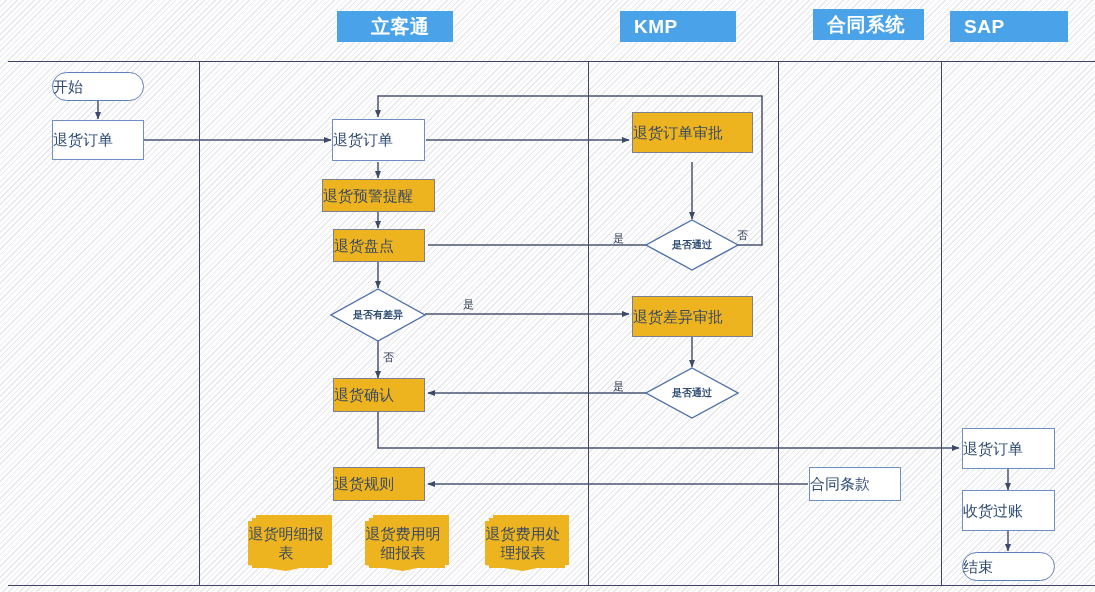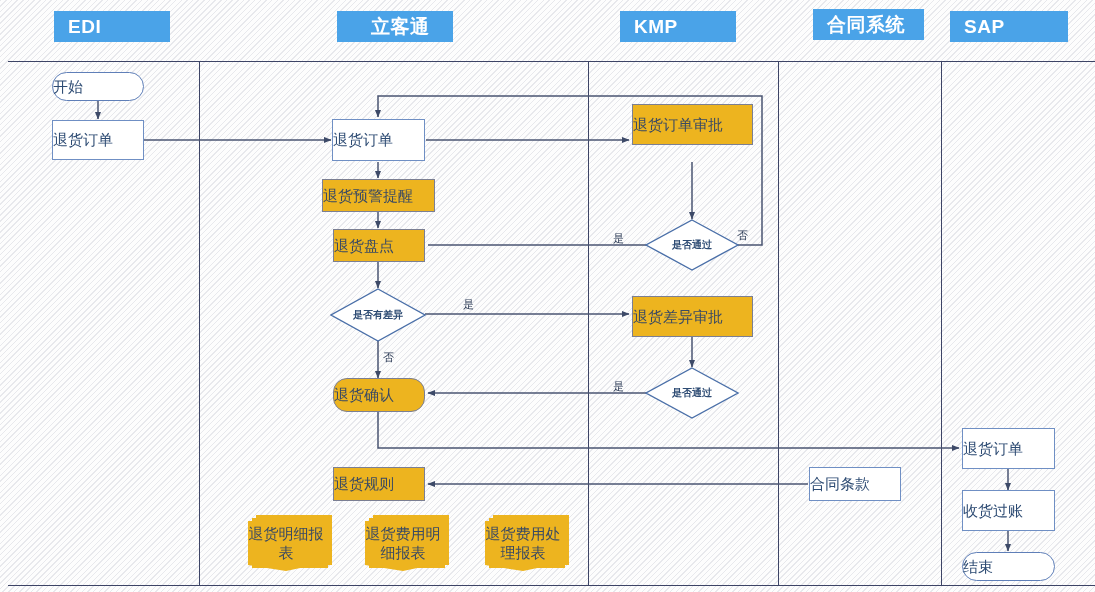--- a/index.html
+++ b/index.html
@@ -101,23 +101,20 @@
     position:absolute;font-size:11px;color:#2b3a55;
     background:transparent;
   }
   #edges{position:absolute;left:0;top:0;width:1095px;height:592px;pointer-events:none;}
 </style>
 </head>
 <body>
 
 <div id="stage">
 
-  <div class="lane-header" style="left:54px;top:11px;width:116px;height:31px;">
-    <span>EDI</span>
-  </div>
   <div class="lane-header" style="left:337px;top:11px;width:116px;height:31px;padding-left:34px;">
     <span>立客通</span>
   </div>
   <div class="lane-header" style="left:620px;top:11px;width:116px;height:31px;">
     <span>KMP</span>
   </div>
   <div class="lane-header" style="left:801px;top:9px;width:111px;height:31px;margin-left:12px;">
     <span>合同系统</span>
   </div>
   <div class="lane-header" style="left:950px;top:11px;width:118px;height:31px;">
@@ -198,21 +195,21 @@
     <span>退货盘点</span>
   </div>
 
   <div class="diamond" style="left:330px;top:288px;width:96px;height:54px;">
     <svg width="96" height="54" viewBox="0 0 96 54">
       <polygon points="48,1 95,27 48,53 1,27" fill="#ffffff" stroke="#4a6fa8" stroke-width="1.4"></polygon>
     </svg>
     <div class="dlabel">是否有差异</div>
   </div>
 
-  <div class="node proc-amber" style="left:333px;top:378px;width:92px;height:34px;border-radius:14px;">
+  <div class="node proc-amber" style="left:333px;top:378px;width:92px;height:34px;">
     <span>退货确认</span>
   </div>
   <div class="node proc-amber" style="left:333px;top:467px;width:92px;height:34px;">
     <span>退货规则</span>
   </div>
 
   <div class="report" style="left:248px;top:515px;">
     <div class="sheet s3"></div>
     <div class="sheet s2"></div>
     <div class="sheet s1"></div>
@@ -224,21 +221,21 @@
     <div class="sheet s1"></div>
     <div class="rlabel">退货费用明细报表</div>
   </div>
   <div class="report" style="left:485px;top:515px;">
     <div class="sheet s3"></div>
     <div class="sheet s2"></div>
     <div class="sheet s1"></div>
     <div class="rlabel">退货费用处理报表</div>
   </div>
 
-  <div class="node proc-amber" style="left:632px;top:104px;width:121px;height:41px;">
+  <div class="node proc-amber" style="left:632px;top:112px;width:121px;height:41px;">
     <span>退货订单审批</span>
   </div>
 
   <div class="diamond" style="left:645px;top:219px;width:94px;height:52px;">
     <svg width="94" height="52" viewBox="0 0 94 52">
       <polygon points="47,1 93,26 47,51 1,26" fill="#ffffff" stroke="#4a6fa8" stroke-width="1.4"></polygon>
     </svg>
     <div class="dlabel">是否通过</div>
   </div>
 

